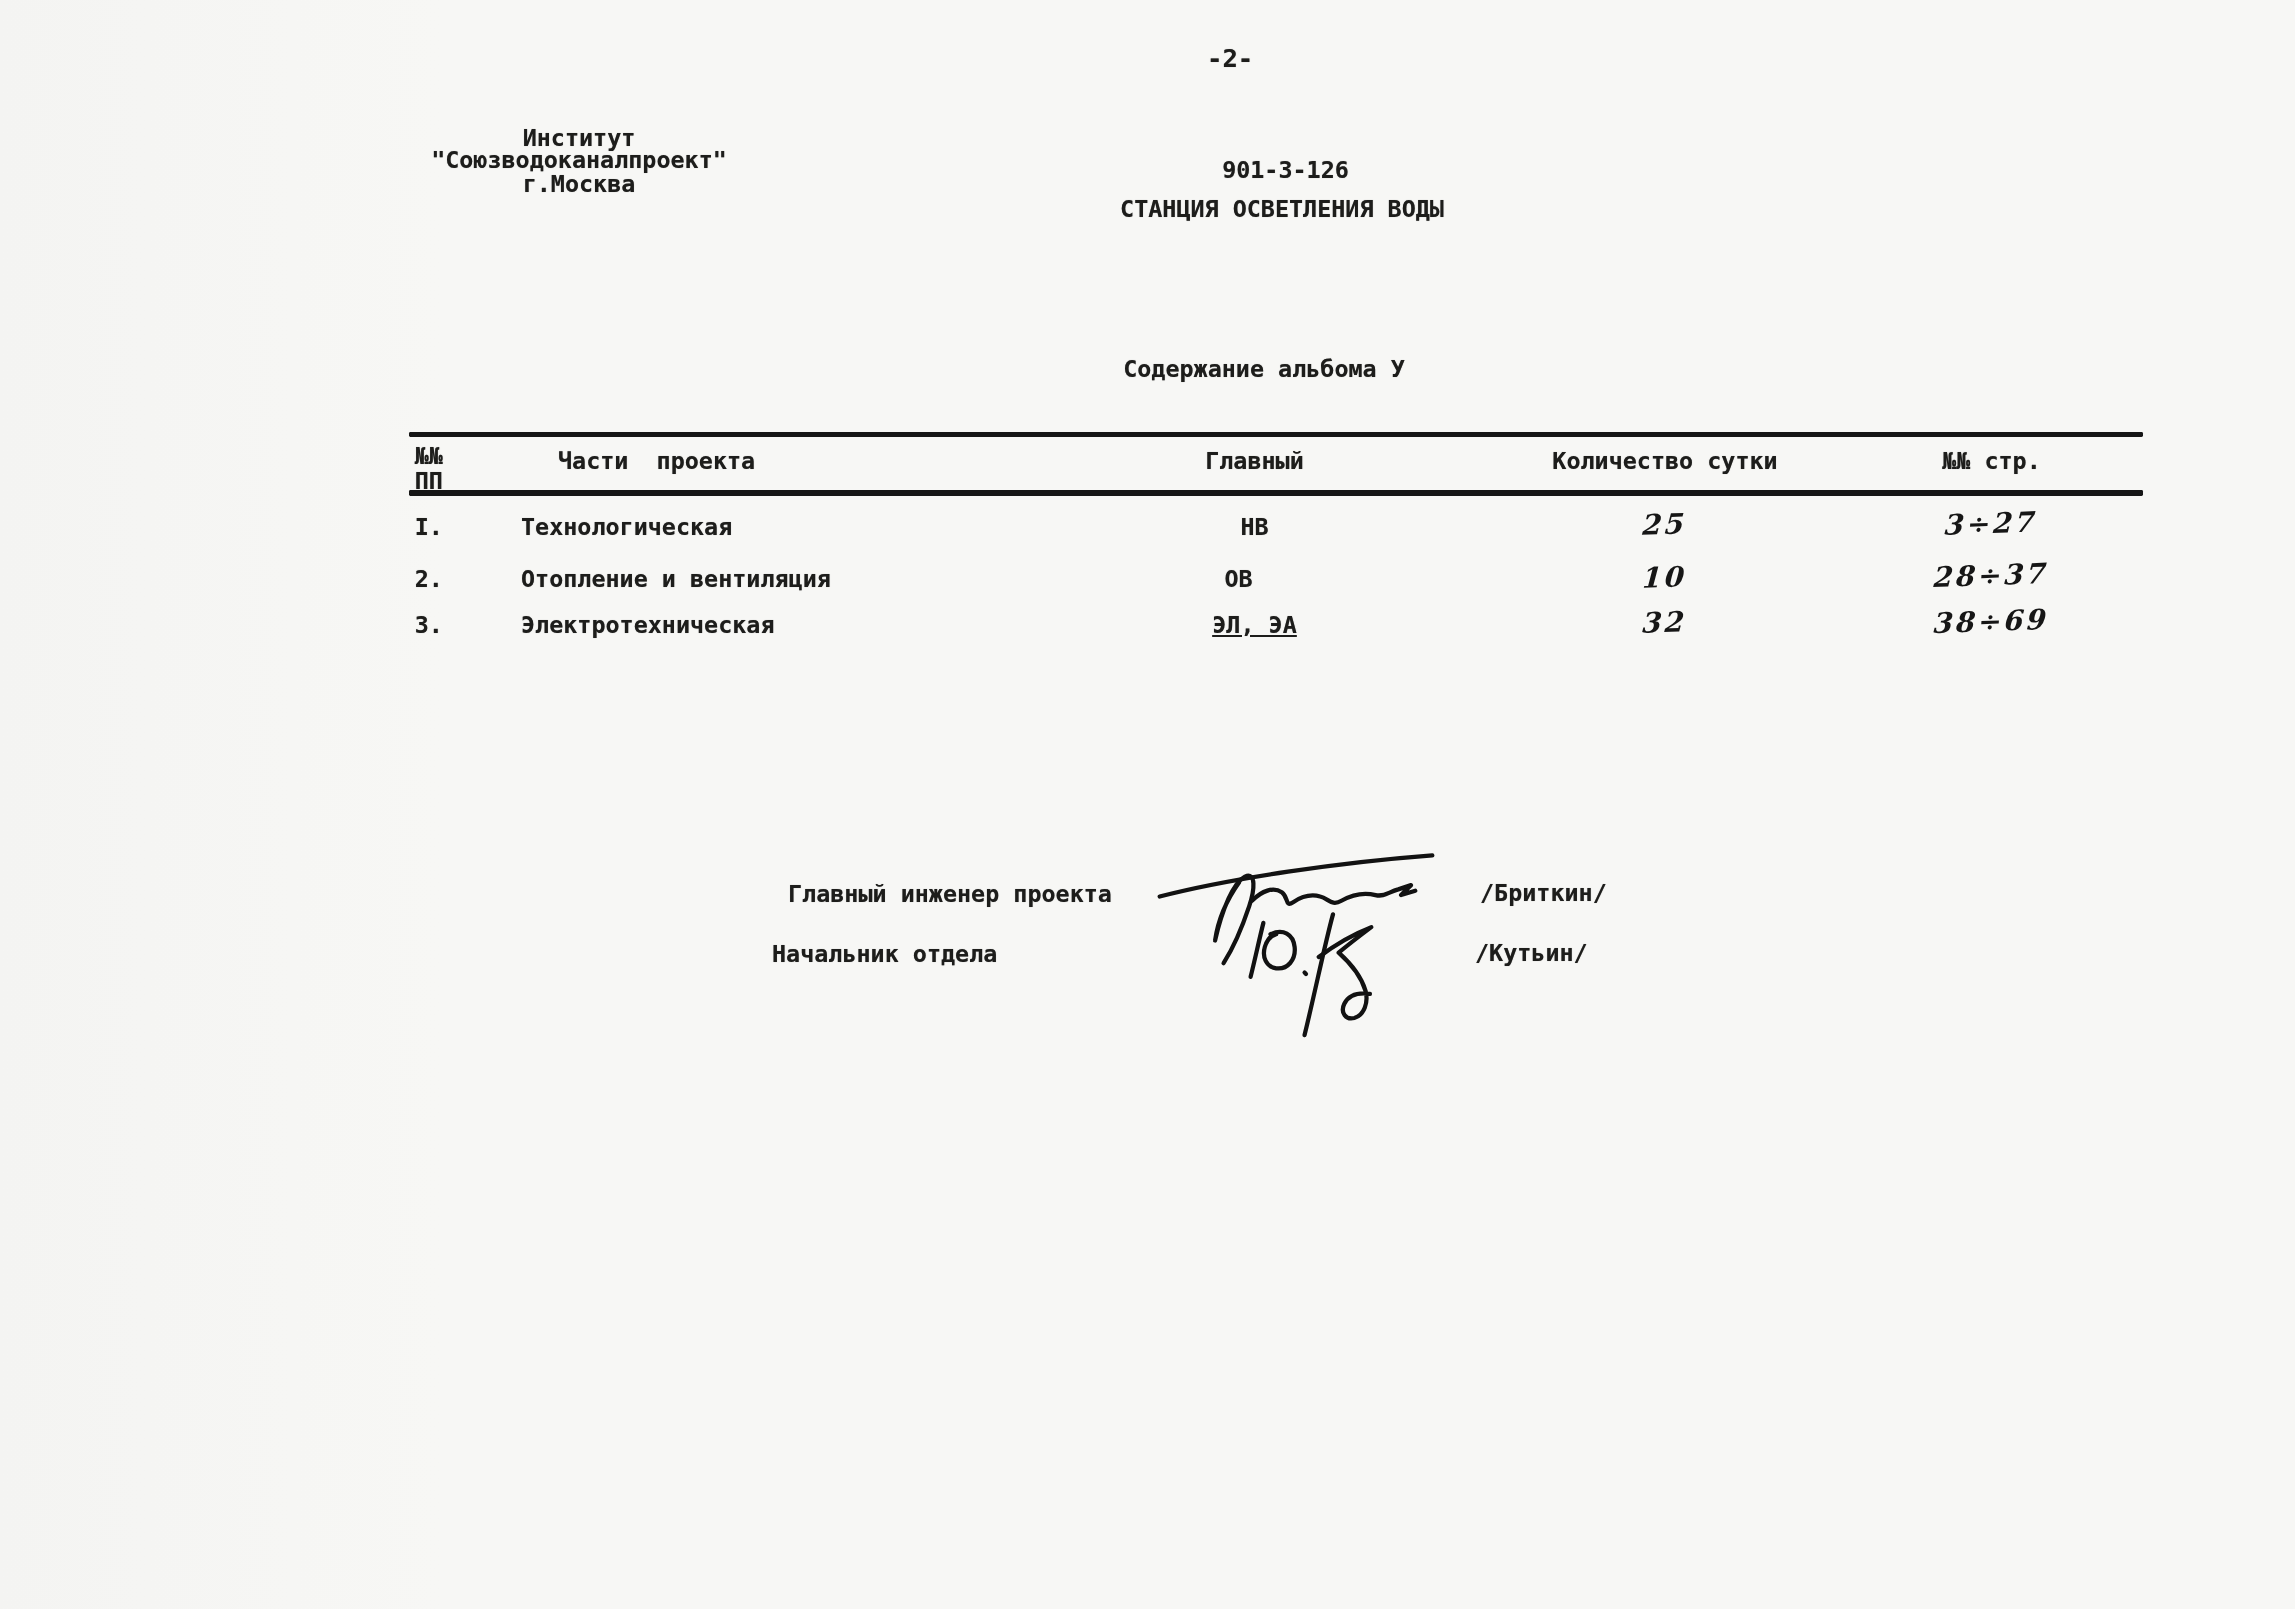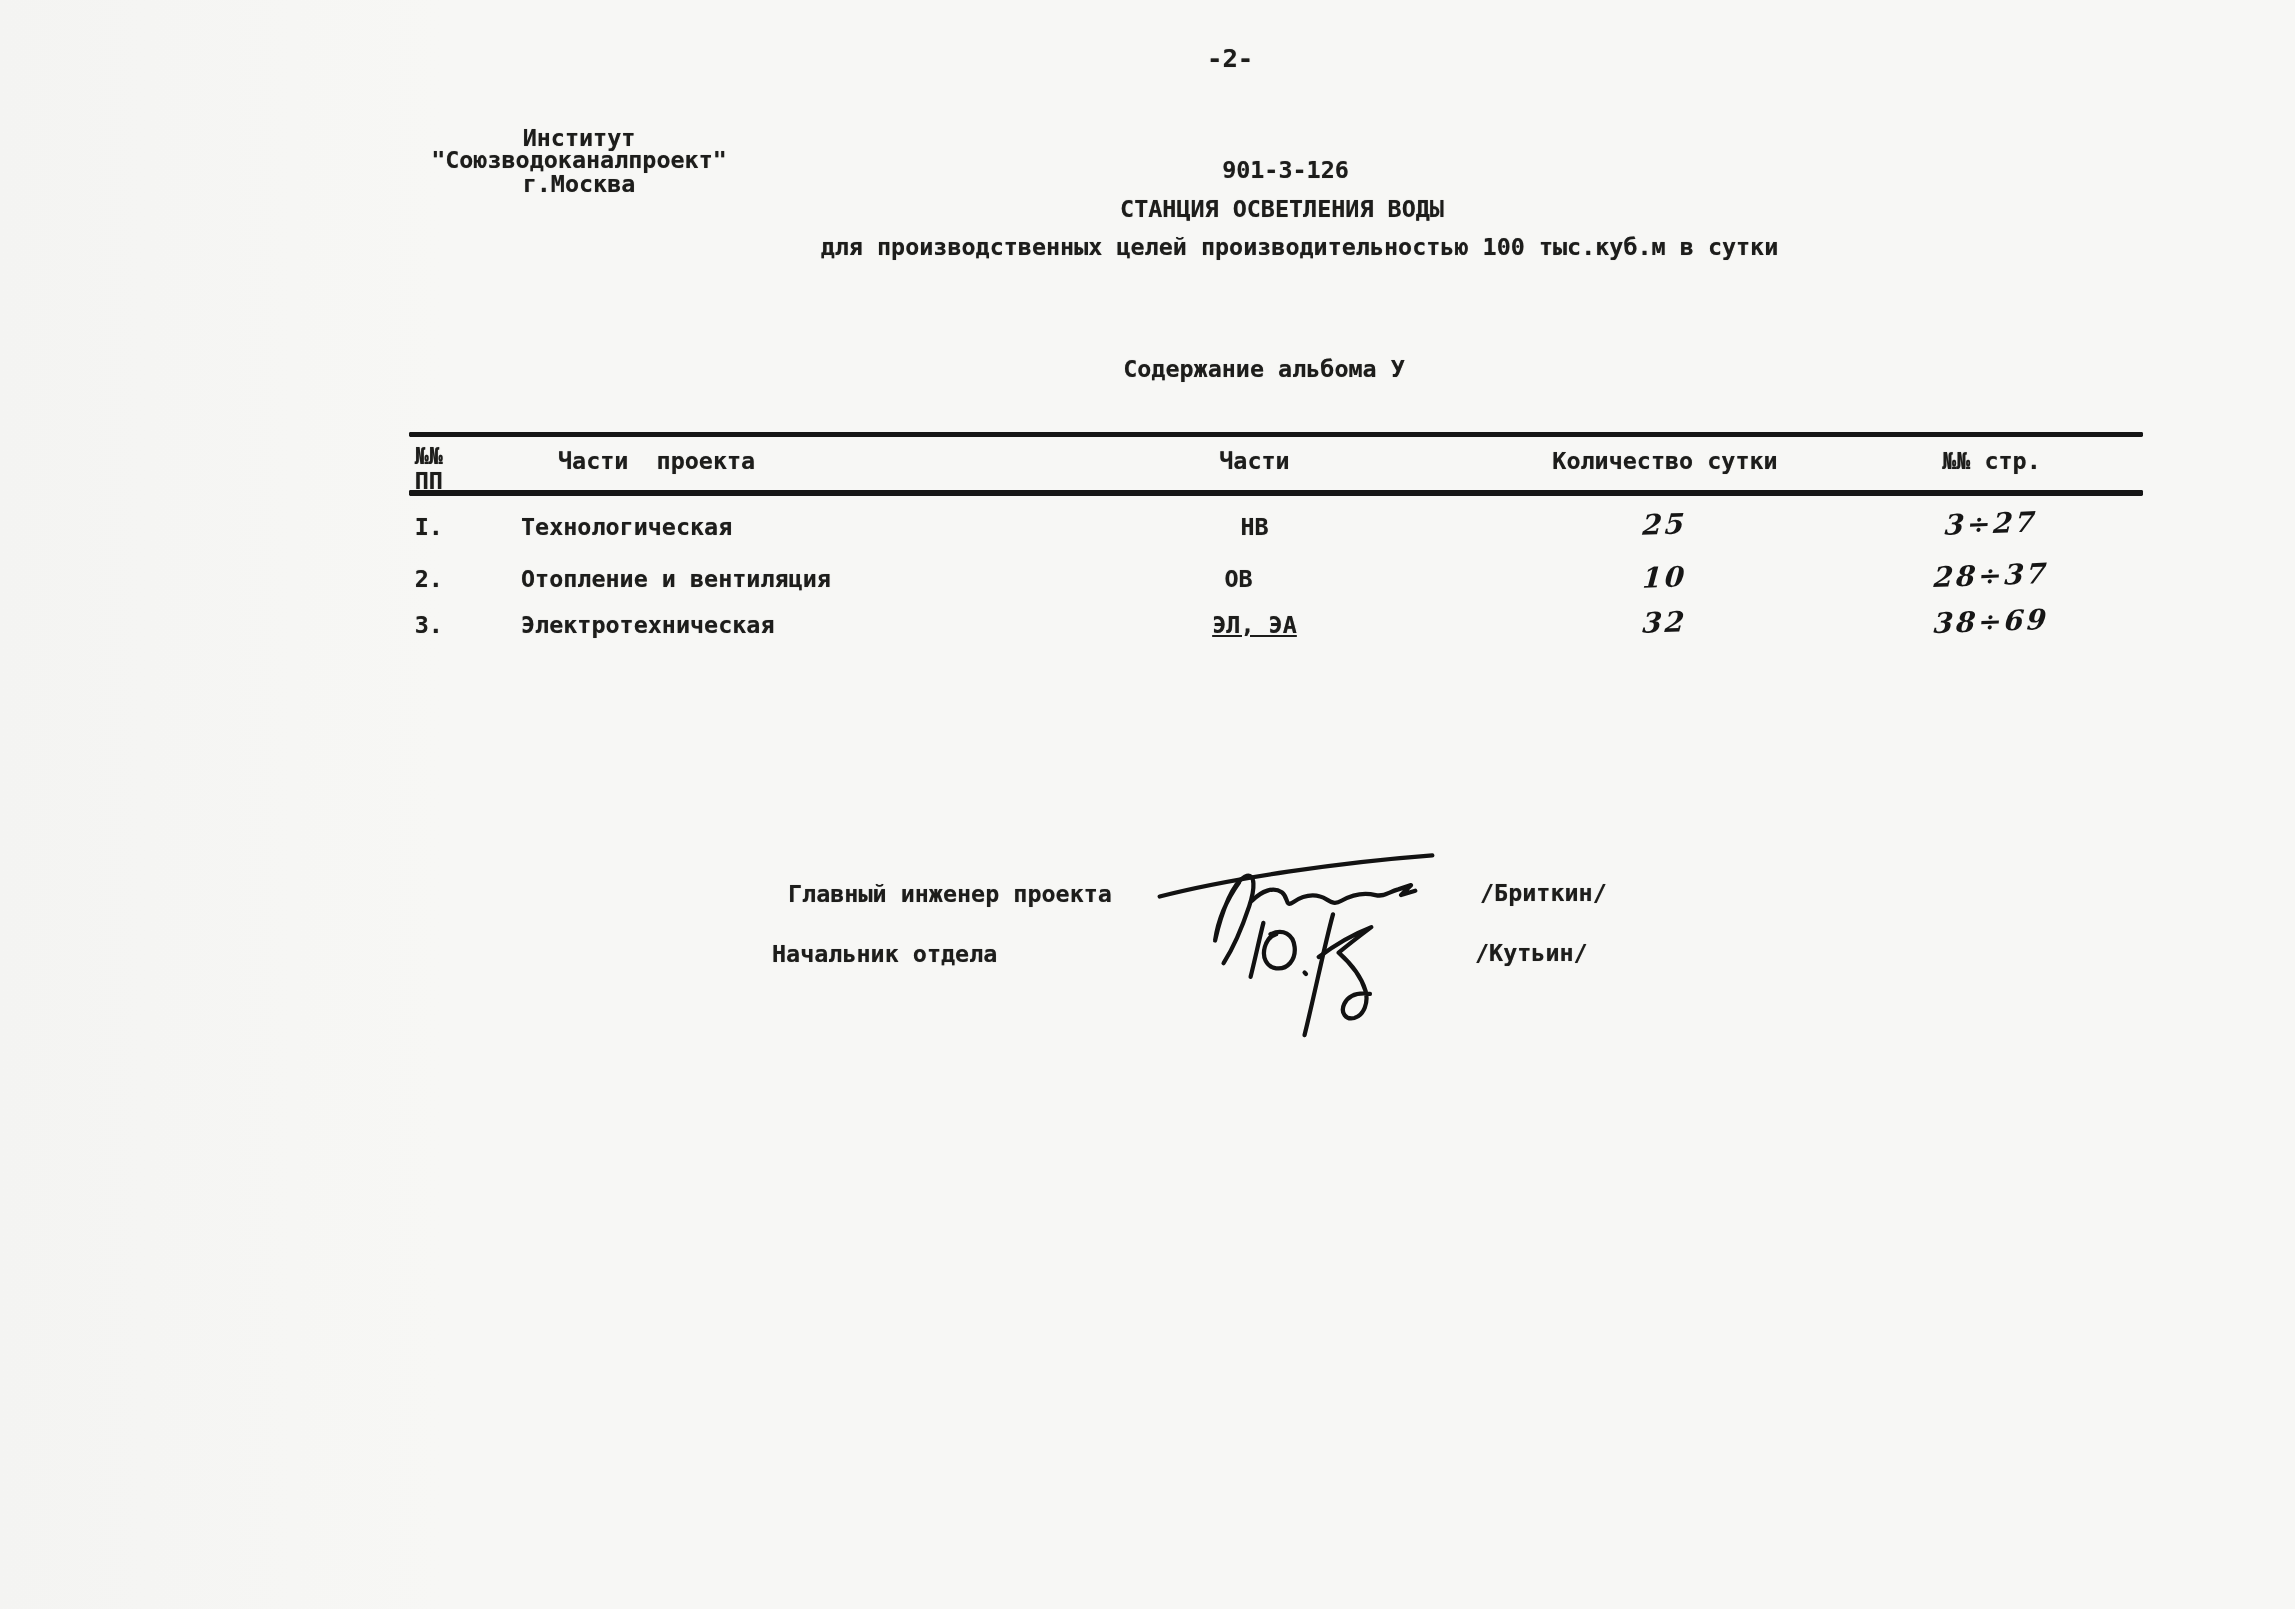--- a/index.html
+++ b/index.html
@@ -45,30 +45,29 @@
 <div class="page">
 
   <div class="tw" style="left:1207px;top:44px;width:121px;font-size:25.6px;">-2-</div>
 
   <div class="tw center" style="left:405px;top:124px;width:348px;">Институт</div>
   <div class="tw center" style="left:405px;top:146px;width:348px;">"Союзводоканалпроект"</div>
   <div class="tw center" style="left:405px;top:170px;width:348px;">г.Москва</div>
 
   <div class="tw center" style="left:760px;top:156px;width:1051px;">901-3-126</div>
   <div class="tw center" style="left:760px;top:195px;width:1044px;">СТАНЦИЯ ОСВЕТЛЕНИЯ ВОДЫ</div>
-  <div class="tw center" style="left:760px;top:233px;width:1079px;">для производственных целей производительностью 100 тыс.куб.м в сутки</div>
   <div class="tw center" style="left:760px;top:355px;width:1008px;">Содержание альбома У</div>
 
   <div class="tablewrap">
     <div class="rule" style="left:0;top:5.7px;width:100%;height:5px;"></div>
 
     <div class="tw cell" style="left:5.7px;top:15.6px;">№№</div>
     <div class="tw cell" style="left:5.7px;top:41px;">ПП</div>
     <div class="tw cell" style="left:149px;top:21px;">Части  проекта</div>
-    <div class="tw cell center" style="left:732px;top:21px;width:227px;">Части</div>
+    <div class="tw cell center" style="left:732px;top:21px;width:227px;">Главный</div>
     <div class="tw cell center" style="left:1057px;top:21px;width:398px;">Количество сутки</div>
     <div class="tw cell center" style="left:1469px;top:21px;width:227px;">№№ стр.</div>
 
     <div class="rule" style="left:0;top:64px;width:100%;height:6.4px;"></div>
 
     <div>
       <div class="tw cell" style="left:5.7px;top:87px;">I.</div>
       <div class="tw cell" style="left:112px;top:87px;">Технологическая</div>
       <div class="tw cell center" style="left:732px;top:87px;width:227px;">НВ</div>
       <div class="hw cell center" style="left:1057px;top:82px;width:398px;text-align:center;">25</div>

